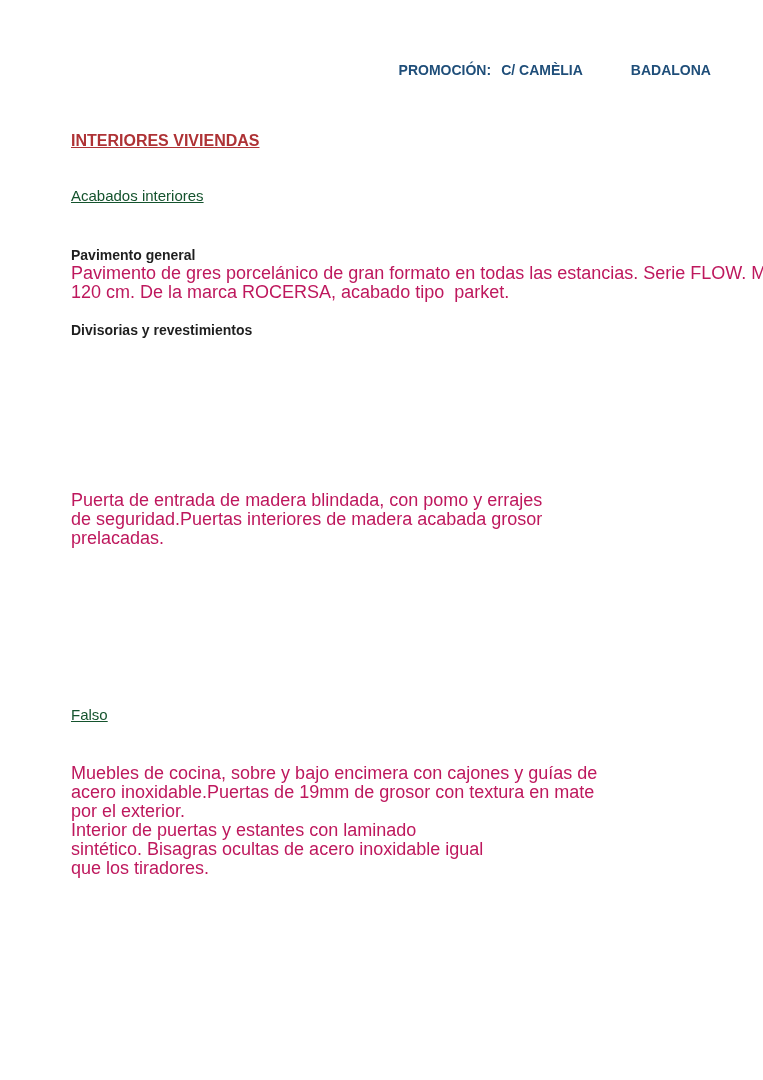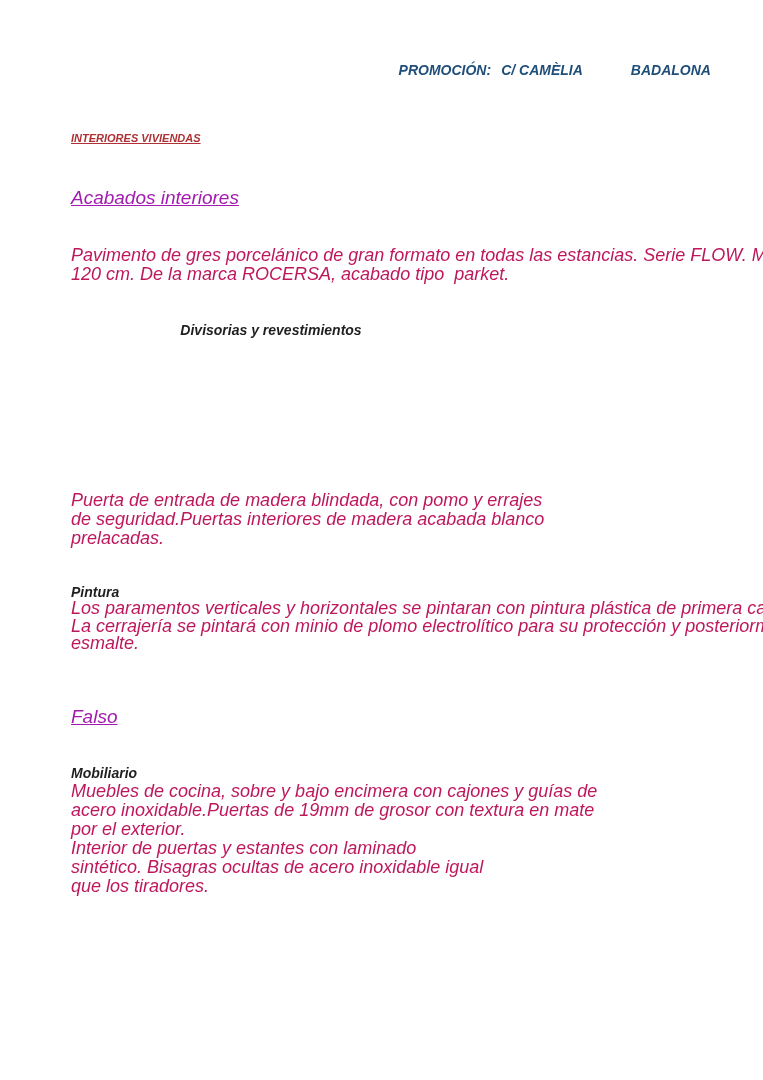--- a/index.html
+++ b/index.html
@@ -8,48 +8,47 @@
     background: #ffffff;
   }
   .page {
     position: relative;
     width: 763px;
     height: 1080px;
     background: #ffffff;
     font-family: "Liberation Sans", sans-serif;
     color: #1f1f1f;
     overflow: hidden;
-    font-style: italic;
   }
   .doc-header {
     position: absolute;
     top: 46px;
     left: 383px;
     font-size: 14px;
     font-weight: bold;
     color: #1F4E79;
     white-space: pre;
   }
   .doc-header .street { margin-left: 10px; }
   .doc-header .city   { margin-left: 48px; }
 
   .main-title {
     position: absolute;
     top: 132px;
     left: 71px;
-    font-size: 11px;
+    font-size: 16px;
     font-weight: bold;
     color: #AE3235;
     text-decoration: underline;
   }
   .subsection-title {
     position: absolute;
     left: 71px;
-    font-size: 19px;
-    color: #a21caf;
+    font-size: 15px;
+    color: #14532d;
     text-decoration: underline;
   }
   .sub-acabados { top: 187px; }
   .sub-cocina   { top: 706px; }
 
   .section {
     position: absolute;
     left: 71px;
   }
   .section h3 {
@@ -60,66 +59,60 @@
     color: #1f1f1f;
   }
   .section p {
     margin: 0;
     font-size: 18px;
     line-height: 19px;
     white-space: pre;
     color: #be185d;
   }
   .sec-pavimento   { top: 246px; width: 692px; }
-  .sec-divisorias  { top: 321px; width: 400px; text-align: center; }
+  .sec-divisorias  { top: 321px; width: 400px; }
   .sec-carpinteria { top: 491px; width: 500px; }
   .sec-pintura     { top: 585px; width: 692px; }
   .sec-pintura p   { line-height: 17.5px; }
   .sec-pintura h3  { line-height: 15px; }
   .sec-mobiliario  { top: 764px; width: 520px; }
 </style>
 </head>
 <body>
 
 <div class="page">
 
   <div class="doc-header">
     <span>PROMOCIÓN:</span><span class="street">C/ CAMÈLIA</span><span class="city">BADALONA</span>
   </div>
 
   <div class="main-title">INTERIORES VIVIENDAS</div>
 
   <div class="subsection-title sub-acabados">Acabados interiores</div>
 
   <div class="section sec-pavimento">
+    <h3>Pavimento general</h3>
     <p>Pavimento de gres porcelánico de gran formato en todas las estancias. Serie FLOW. MNK de 19,4 x
 120 cm. De la marca ROCERSA, acabado tipo  parket.</p>
   </div>
 
   <div class="section sec-divisorias">
     <h3>Divisorias y revestimientos</h3>
   </div>
 
   <div class="section sec-carpinteria">
     <p>Puerta de entrada de madera blindada, con pomo y errajes
-de seguridad.Puertas interiores de madera acabada blanco
+de seguridad.Puertas interiores de madera acabada grosor
 prelacadas.</p>
   </div>
 
-  <div class="section sec-pintura">
-    <h3>Pintura</h3>
-    <p>Los paramentos verticales y horizontales se pintaran con pintura plástica de primera calidad.
-La cerrajería se pintará con minio de plomo electrolítico para su protección y posteriormente con
-esmalte.</p>
-  </div>
 
   <div class="subsection-title sub-cocina">Falso</div>
 
   <div class="section sec-mobiliario">
-    <h3>Mobiliario</h3>
     <p>Muebles de cocina, sobre y bajo encimera con cajones y guías de
 acero inoxidable.Puertas de 19mm de grosor con textura en mate
 por el exterior.
 Interior de puertas y estantes con laminado
 sintético. Bisagras ocultas de acero inoxidable igual
 que los tiradores.</p>
   </div>
 
 </div>
 

